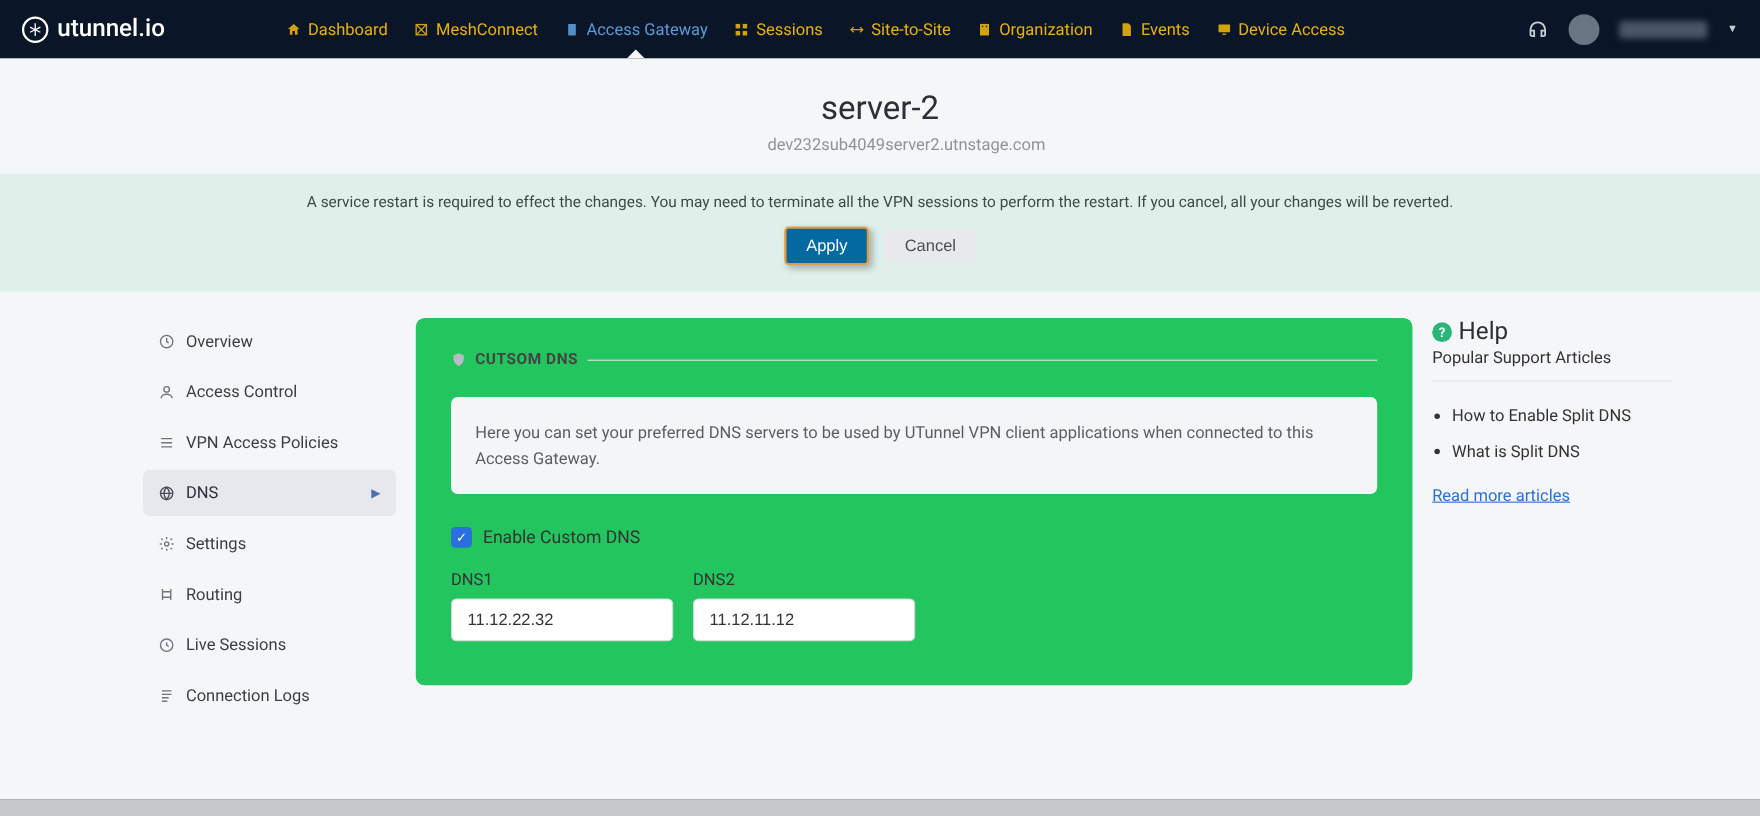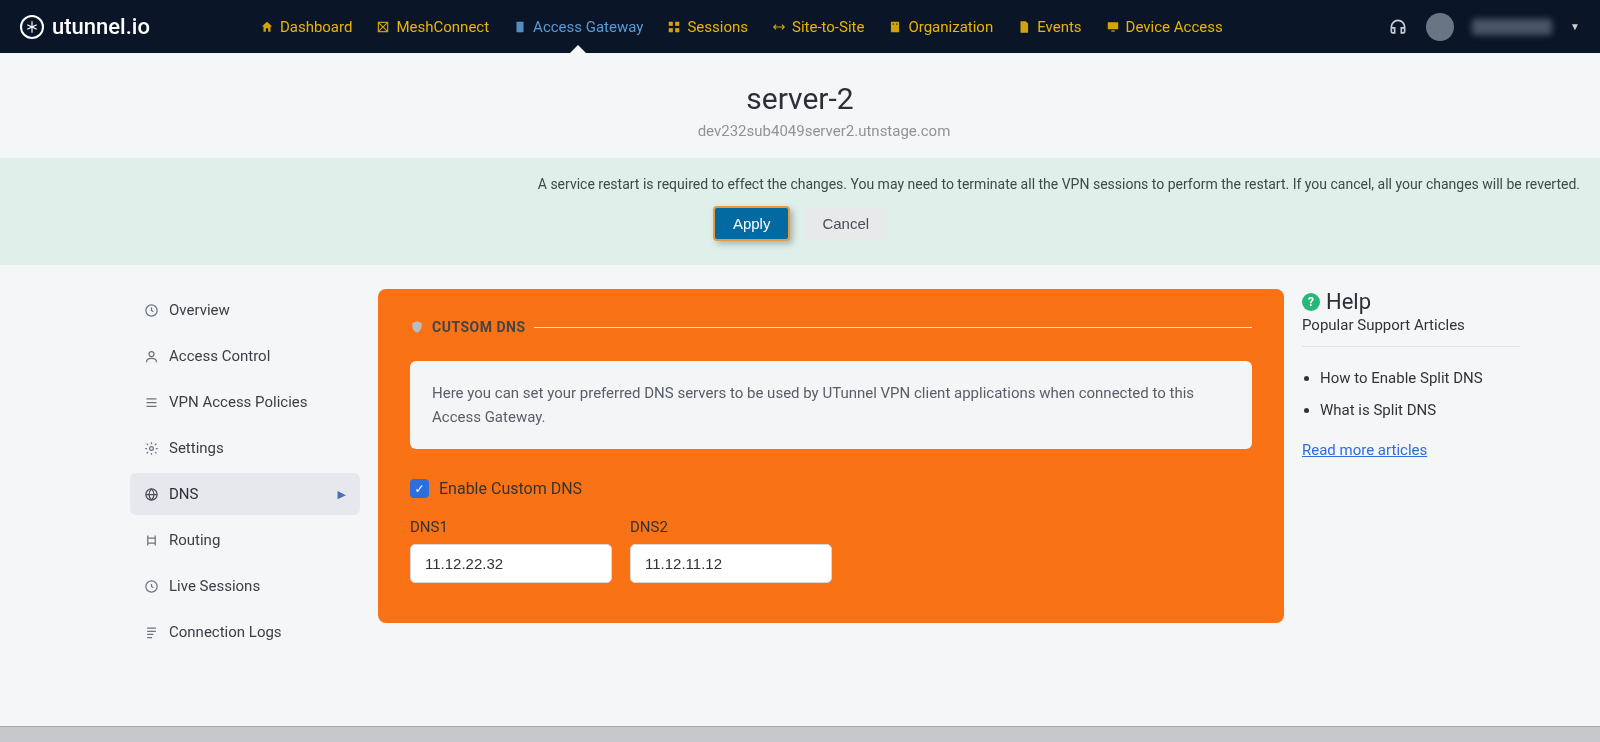--- a/index.html
+++ b/index.html
@@ -16,21 +16,21 @@
 .headset-icon { width: 20px; height: 20px; color: #c8ccd4; }
 .avatar { width: 28px; height: 28px; border-radius: 50%; background: #6a7584; }
 .user-blur { width: 80px; height: 16px; background: #4a5568; border-radius: 3px; filter: blur(3px); }
 .caret { font-size: 10px; color: #c8ccd4; }
 
 .page-header { text-align: center; padding: 28px 0 18px; }
 .page-title { font-size: 30px; font-weight: 400; color: #2c2f38; margin-bottom: 6px; }
 .page-sub { font-size: 15px; color: #8f9399; padding-left: 48px; }
 
 .banner { background: #dff0ea; padding: 18px 20px 24px; text-align: center; }
-.banner-text { font-size: 14px; color: #3b4b47; margin-bottom: 14px; text-align: right; }
+.banner-text { font-size: 14px; color: #3b4b47; margin-bottom: 14px; }
 .btn { display: inline-block; padding: 7px 18px; border-radius: 4px; font-size: 15px; cursor: pointer; border: none; }
 .btn-apply { background: #0369a1; color: #fff; border: 2px solid #e89a3c; box-shadow: 3px 3px 6px rgba(0,0,0,0.25); }
 .btn-cancel { background: #e8e9eb; color: #4a4e57; margin-left: 10px; }
 
 .content { display: flex; max-width: 1520px; margin: 0 auto; padding: 24px 40px 0 90px; gap: 18px; }
 .sidebar { width: 230px; flex-shrink: 0; }
 .side-item { display: flex; align-items: center; gap: 10px; padding: 12px 14px; color: #3a3e46; font-size: 15px; border-radius: 6px; cursor: pointer; margin-bottom: 4px; }
 .side-item.active { background: #e6e8ee; color: #2c2f38; }
 .side-item .side-icon { width: 15px; height: 15px; color: #6d7480; flex-shrink: 0; }
 .side-item.active .side-icon { color: #4a4e57; }
@@ -39,21 +39,21 @@
 .main { flex: 1; min-width: 0; }
 .crumbs { font-size: 13px; color: #6d7480; margin-bottom: 4px; letter-spacing: 0.3px; }
 .crumbs .sep { margin: 0 6px; color: #b0b4bc; }
 .crumbs .current { color: #5b9bd5; }
 .main-head { display: flex; align-items: flex-start; justify-content: space-between; margin-bottom: 22px; }
 .main-title { font-size: 25px; font-weight: 400; color: #2c2f38; margin-top: 2px; }
 .main-actions { display: flex; gap: 12px; }
 .btn-reset { background: #fff; border: 1px solid #d6d8dd; color: #6d7480; padding: 8px 18px; border-radius: 5px; font-size: 14px; }
 .btn-save { background: #3b87d9; color: #fff; padding: 9px 18px; border-radius: 5px; font-size: 14px; font-weight: 500; letter-spacing: 0.3px; border: none; }
 
-.card { background: #f97316; border-radius: 8px; padding: 30px 32px 40px; }
+.card { background: #22c55e; border-radius: 8px; padding: 30px 32px 40px; }
 .section-head { display: flex; align-items: center; gap: 8px; margin-bottom: 26px; }
 .section-title { font-size: 14px; font-weight: 700; color: #444; letter-spacing: 0.5px; }
 .section-line { flex: 1; height: 1px; background: #e2e4e8; }
 .infobox { background: #f4f5f7; border-radius: 6px; padding: 20px 22px; color: #595e68; font-size: 15px; line-height: 1.6; margin-bottom: 30px; }
 .check-row { display: flex; align-items: center; gap: 10px; margin-bottom: 20px; }
 .checkbox { width: 19px; height: 19px; background: #2b6ee0; border-radius: 4px; display: flex; align-items: center; justify-content: center; color: #fff; font-size: 12px; }
 .check-label { font-size: 16px; color: #333; }
 .fields { display: flex; gap: 18px; }
 .field { width: 202px; }
 .field-label { font-size: 15px; color: #333; margin-bottom: 8px; display: block; }
@@ -176,34 +176,34 @@
           <path d="M4 21c0-4 4-6 8-6s8 2 8 6"></path>
         </svg>
       <span>Access Control</span>
     </div>
     <div class="side-item">
       <svg class="side-icon" viewBox="0 0 24 24" fill="none" stroke="currentColor" stroke-width="2">
           <path d="M4 6h16M4 12h16M4 18h16"></path>
         </svg>
       <span>VPN Access Policies</span>
     </div>
+    <div class="side-item active">
+      <svg class="side-icon" viewBox="0 0 24 24" fill="none" stroke="currentColor" stroke-width="2">
+          <circle cx="12" cy="12" r="9"></circle>
+          <path d="M3 12h18M12 3c2.5 2.5 4 5.5 4 9s-1.5 6.5-4 9c-2.5-2.5-4-5.5-4-9s1.5-6.5 4-9z"></path>
+        </svg>
+      <span>DNS</span>
+      <span class="side-arrow">▶</span>
+    </div>
     <div class="side-item">
       <svg class="side-icon" viewBox="0 0 24 24" fill="none" stroke="currentColor" stroke-width="2">
           <circle cx="12" cy="12" r="3"></circle>
           <path d="M12 2v3M12 19v3M4.2 4.2l2.1 2.1M17.7 17.7l2.1 2.1M2 12h3M19 12h3M4.2 19.8l2.1-2.1M17.7 6.3l2.1-2.1"></path>
         </svg>
       <span>Settings</span>
-    </div>
-    <div class="side-item active">
-      <svg class="side-icon" viewBox="0 0 24 24" fill="none" stroke="currentColor" stroke-width="2">
-          <circle cx="12" cy="12" r="9"></circle>
-          <path d="M3 12h18M12 3c2.5 2.5 4 5.5 4 9s-1.5 6.5-4 9c-2.5-2.5-4-5.5-4-9s1.5-6.5 4-9z"></path>
-        </svg>
-      <span>DNS</span>
-      <span class="side-arrow">▶</span>
     </div>
     <div class="side-item">
       <svg class="side-icon" viewBox="0 0 24 24" fill="none" stroke="currentColor" stroke-width="2">
           <path d="M6 4v16M18 4v16M6 8h12M6 16h12"></path>
         </svg>
       <span>Routing</span>
     </div>
     <div class="side-item">
       <svg class="side-icon" viewBox="0 0 24 24" fill="none" stroke="currentColor" stroke-width="2">
           <circle cx="12" cy="12" r="9"></circle>

